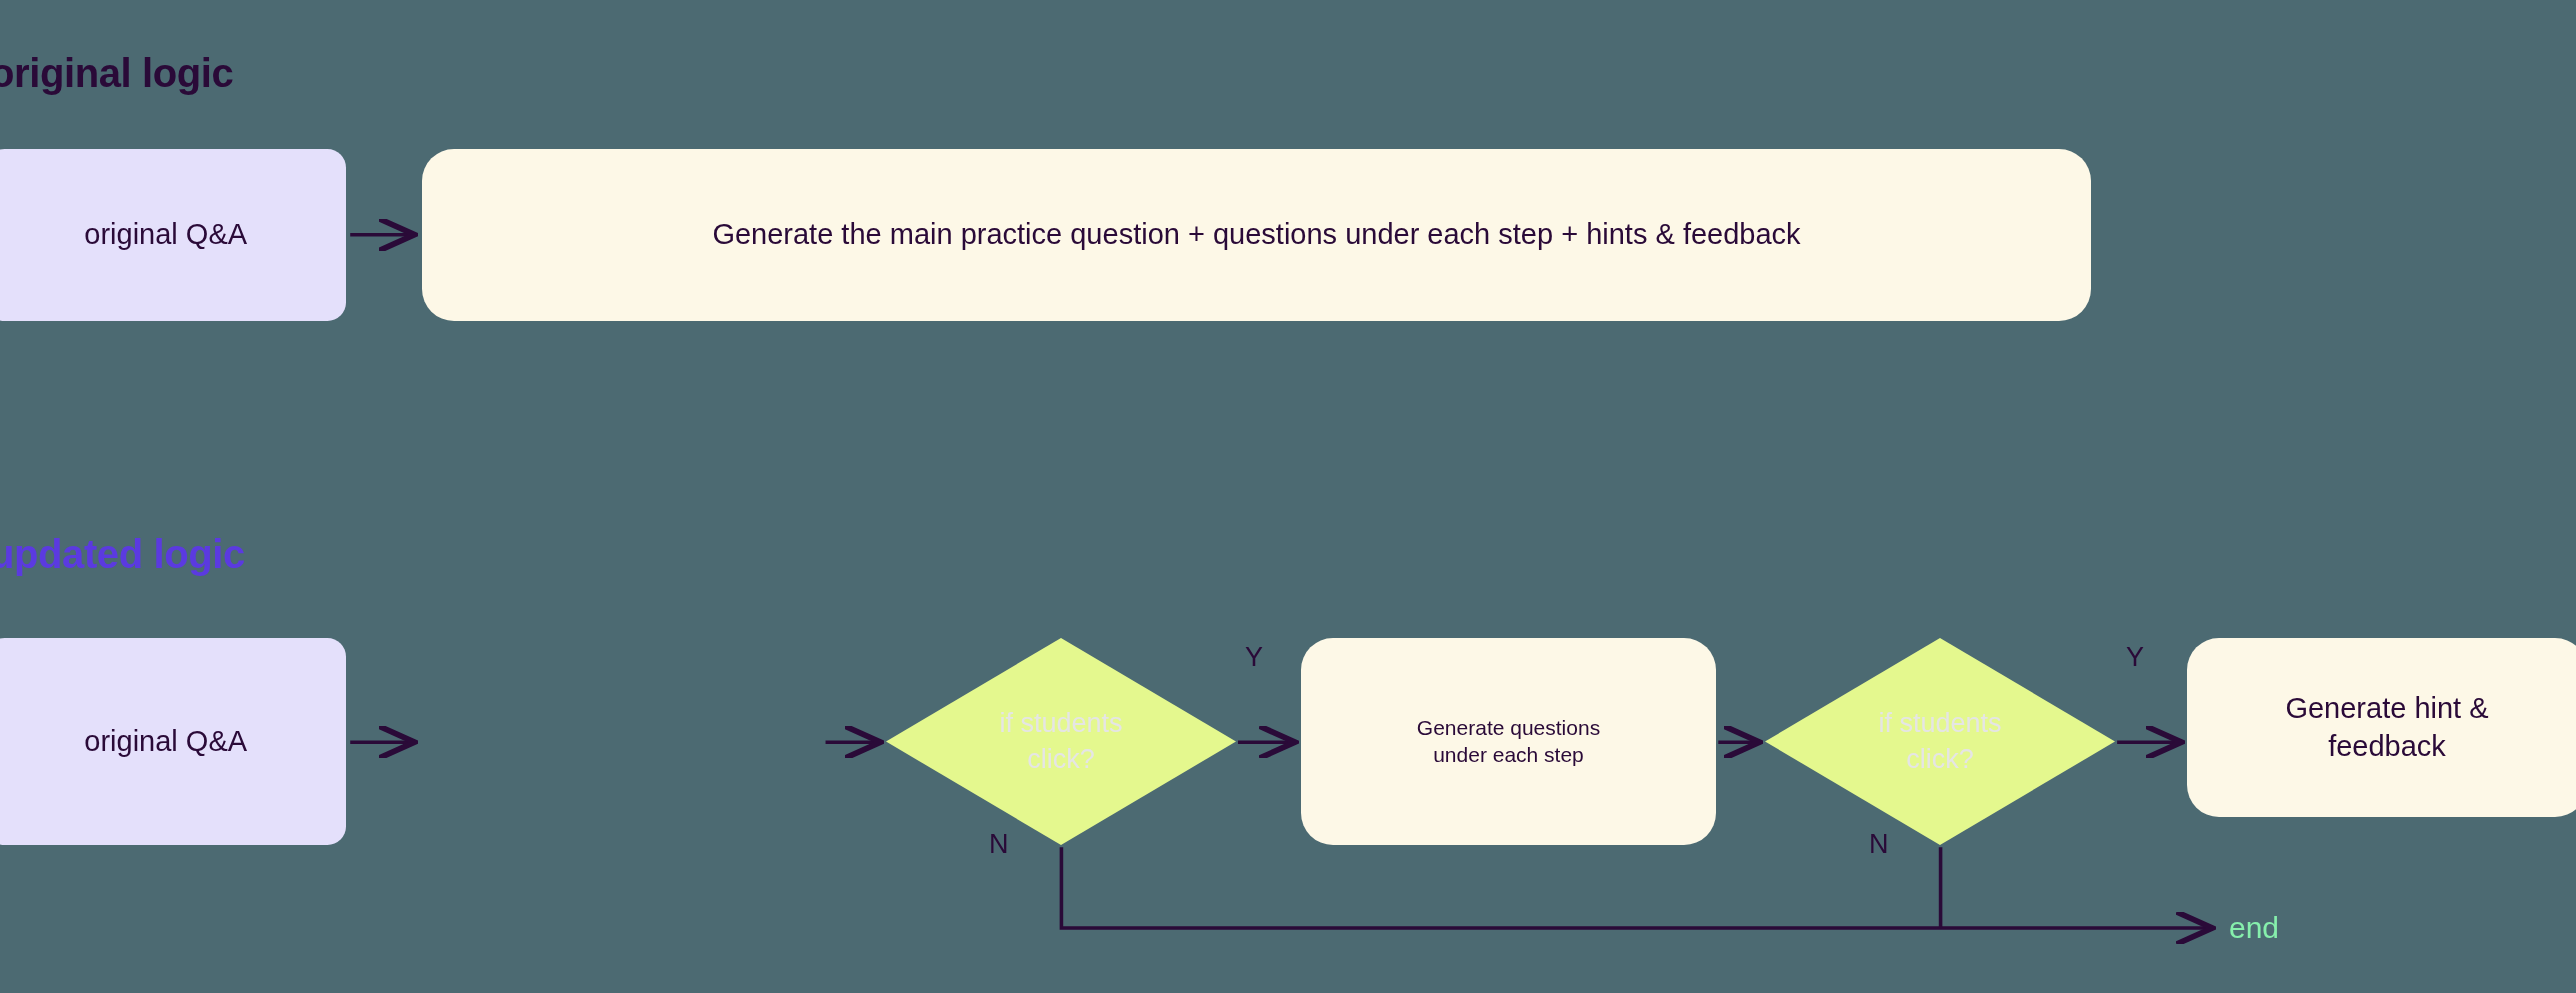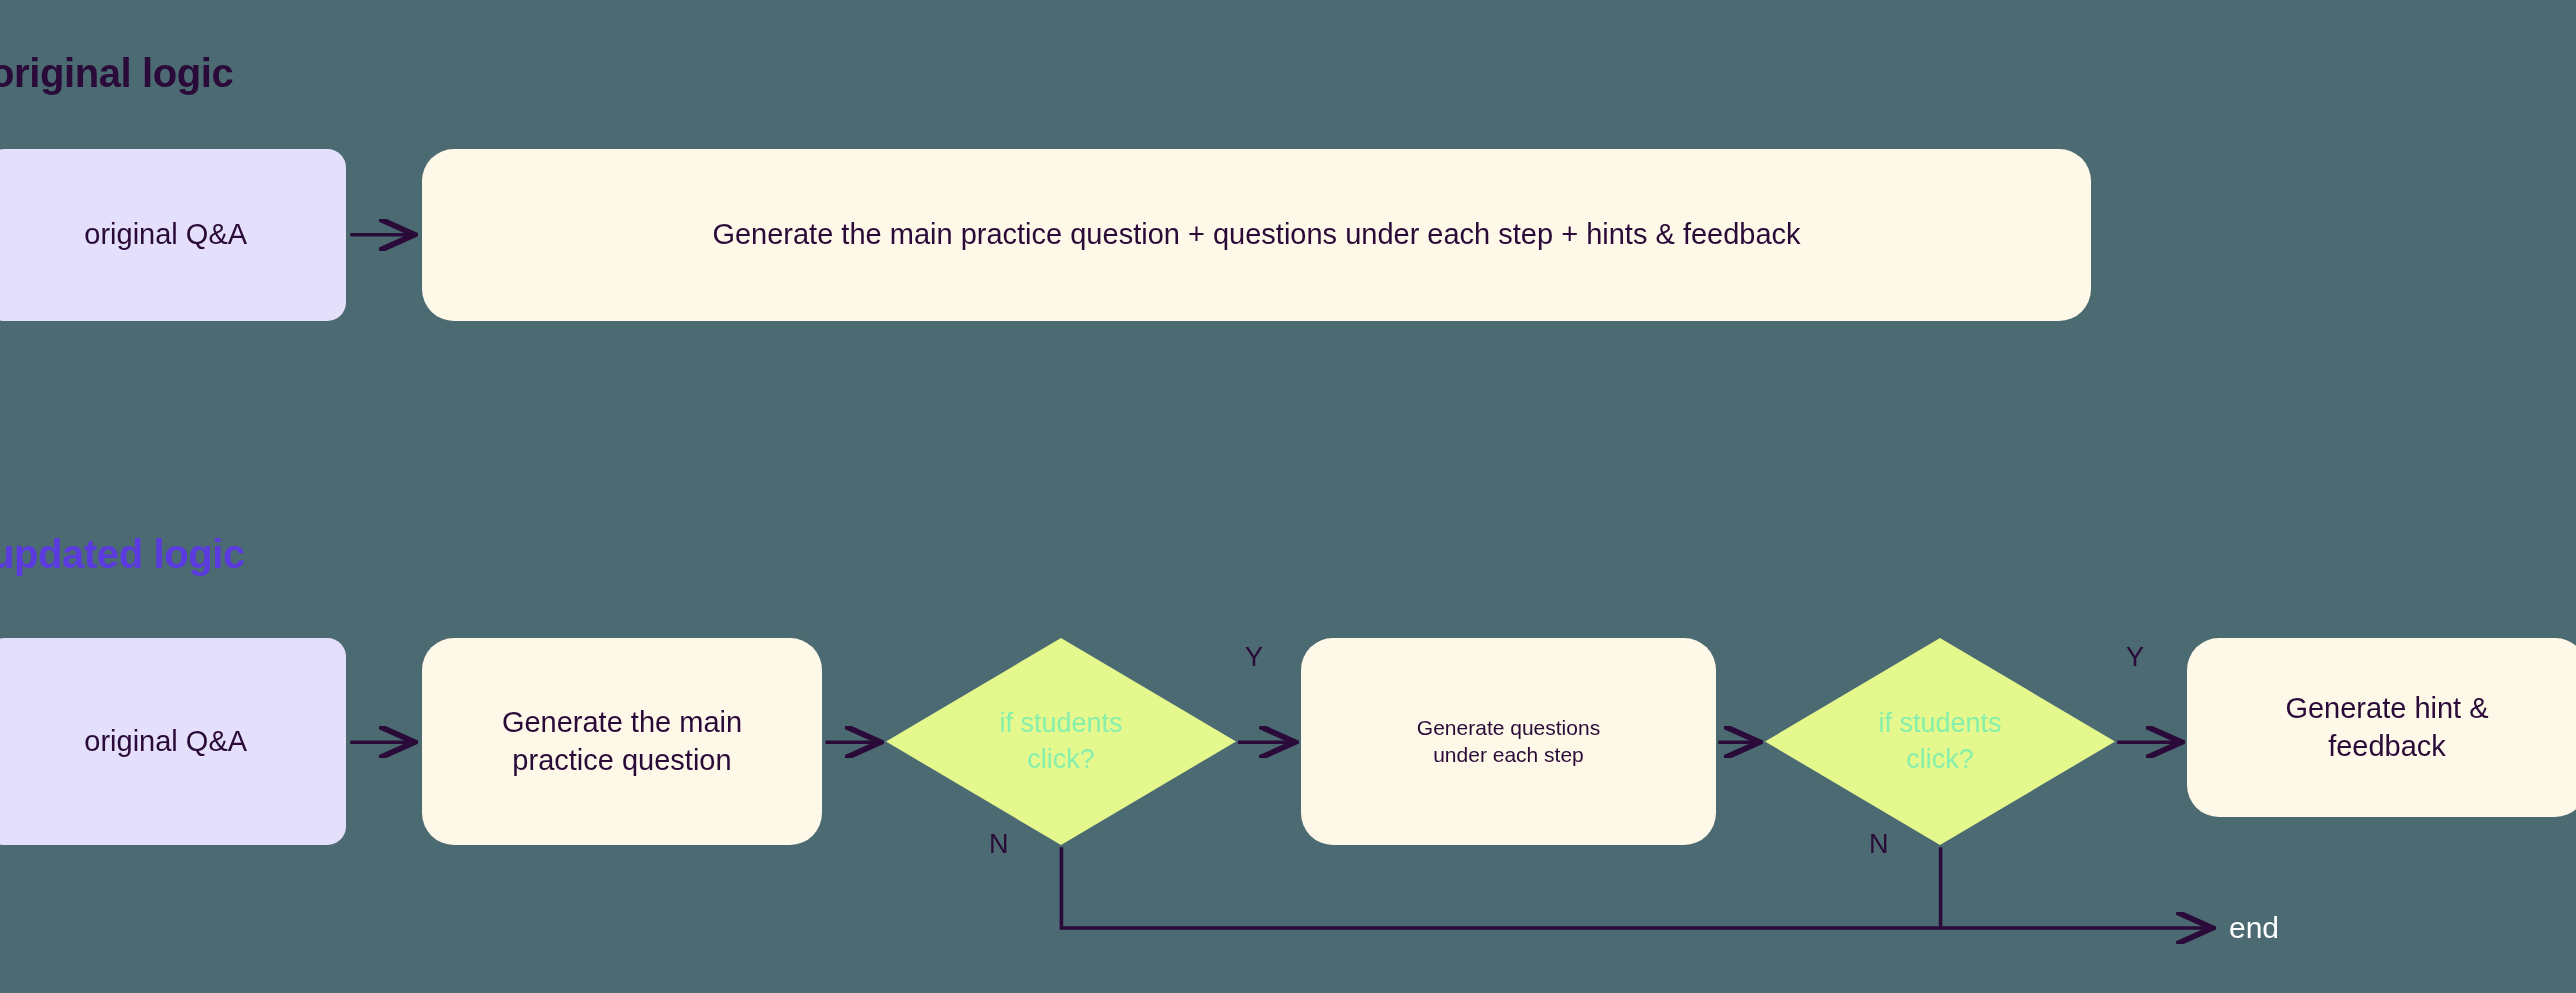--- a/index.html
+++ b/index.html
@@ -105,41 +105,41 @@
     clip-path: polygon(50% 0%, 100% 50%, 50% 100%, 0% 50%);
   }
   .diamond .label {
     position: absolute;
     inset: 0;
     display: flex;
     align-items: center;
     justify-content: center;
     text-align: center;
     font-size: 27px;
-    color: #86efac;
+    color: #e5e5e5;
     line-height: 1.3;
     white-space: pre-line;
   }
   #d1 { left: 886px; top: 638px; }
   #d2 { left: 1765px; top: 638px; }
   
   .branch-label {
     position: absolute;
     font-size: 27px;
     color: #2a0a38;
   }
   #lbl-y1 { left: 1245px; top: 642px; }
   #lbl-n1 { left: 989px; top: 829px; }
   #lbl-y2 { left: 2126px; top: 642px; }
   #lbl-n2 { left: 1869px; top: 829px; }
   #lbl-end {
     position: absolute;
     left: 2229px; top: 911px;
     font-size: 30px;
-    color: #ffffff;
+    color: #86efac;
   }
   svg.edges {
     position: absolute;
     left: 0; top: 0;
     width: 2576px;
     height: 994px;
     pointer-events: none;
   }
 </style>
 </head>
@@ -176,24 +176,20 @@
   <div class="node node-cream" id="r1-generate">
     <span class="node-text">Generate the main practice question  +  questions under each step  +  hints &amp; feedback</span>
   </div>
 
   <div class="section-title" id="title-updated">updated logic</div>
 
   <div class="node node-lavender" id="r2-qa">
     <span class="node-text">original Q&amp;A</span>
   </div>
 
-  <div class="node node-cream" id="r2-main-question">
-    <span class="node-text">Generate the main
-practice question</span>
-  </div>
 
   <div class="diamond" id="d1">
     <div class="shape"></div>
     <div class="label">if students
 click?</div>
   </div>
 
   <div class="node node-cream" id="r2-step-questions">
     <span class="node-text">Generate questions
 under each step</span>

